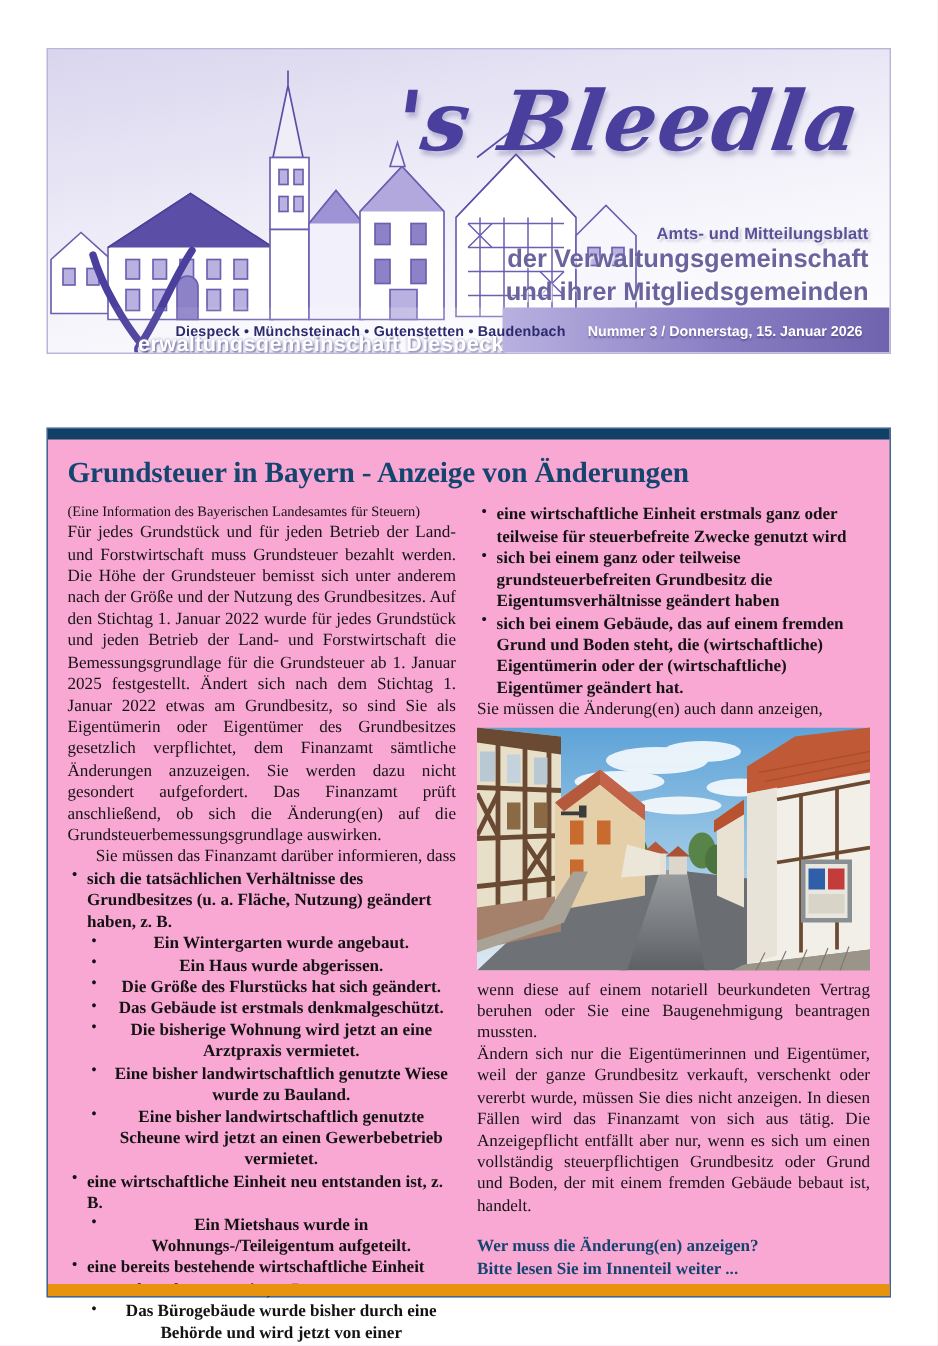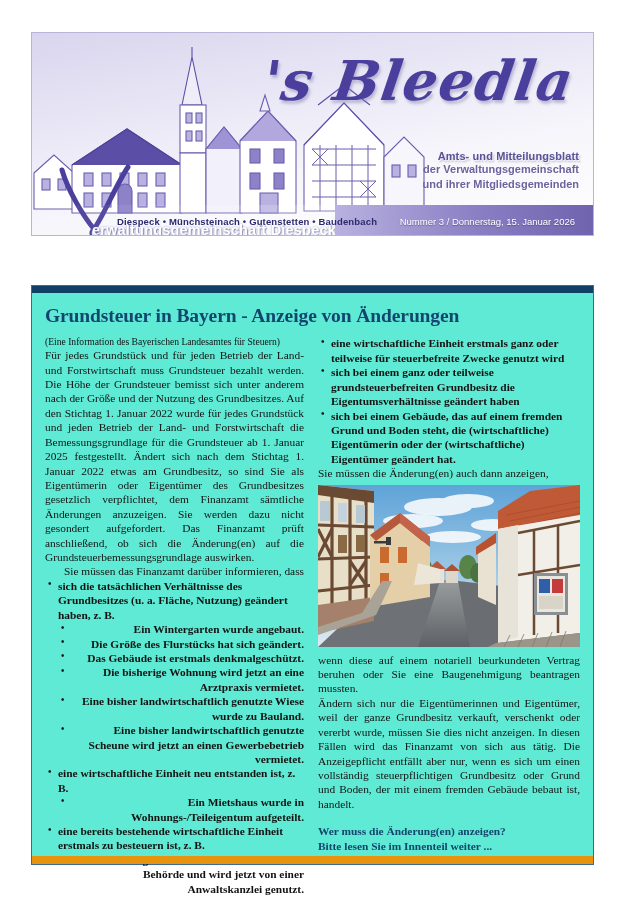--- a/index.html
+++ b/index.html
@@ -84,21 +84,21 @@
   }
   .subtitle-main {
     font-size: 11px;
     font-weight: 700;
     line-height: 1.12;
     color: #5a5296;
     text-shadow: 1px 1px 1px rgba(255,255,255,0.9), 1.5px 1.5px 2px rgba(110,105,160,0.5);
     letter-spacing: 0.1px;
   }
   .subtitle-sub {
-    font-size: 11px;
+    font-size: 17px;
     font-weight: 700;
     line-height: 1.22;
     color: #6a639e;
     text-shadow: 1px 1px 1px rgba(255,255,255,0.85);
     margin-top: 1px;
   }
 
   .vg-name {
     position: absolute;
     left: 60px;
@@ -146,37 +146,37 @@
     letter-spacing: 0.15px;
     white-space: nowrap;
     padding-left: 40px;
   }
   .issue-line {
     position: absolute;
     right: 18px;
     bottom: 8px;
     font-family: "Liberation Sans", sans-serif;
     font-size: 9.5px;
-    font-weight: 400;
+    font-weight: 700;
     color: #ffffff;
     text-shadow: 0 1px 1px rgba(60,55,110,0.55);
     white-space: nowrap;
     text-align: center;
   }
 
   
   .content-box {
     position: absolute;
     left: 31px;
     top: 285px;
     width: 563px;
     height: 580px;
     box-sizing: border-box;
     border: 1px solid #3c6a92;
-    background: #5eead4;
+    background: #f9a8d4;
   }
   .top-rule {
     height: 7px;
     background: #114066;
     width: 100%;
   }
   .bottom-rule {
     position: absolute;
     left: 0;
     bottom: 0;
@@ -249,21 +249,21 @@
   }
   ul.lvl2 {
     list-style: none;
     margin: 0;
     padding: 0;
   }
   ul.lvl2 > li {
     position: relative;
     padding-left: 13px;
     margin: 0;
-    text-align: right;
+    text-align: center;
   }
   ul.lvl2 > li::before {
     content: "\2022";
     position: absolute;
     left: 3px;
     top: -0.5px;
     font-size: 9.5px;
     color: #131313;
   }
 
@@ -386,20 +386,21 @@
         <div class="col">
           <p class="credit">(Eine Information des Bayerischen Landesamtes für Steuern)</p>
           <p>Für jedes Grundstück und für jeden Betrieb der Land- und Forstwirtschaft muss Grundsteuer bezahlt werden. Die Höhe der Grundsteuer bemisst sich unter anderem nach der Größe und der Nutzung des Grundbesitzes. Auf den Stichtag 1. Januar 2022 wurde für jedes Grundstück und jeden Betrieb der Land- und Forstwirtschaft die Bemessungsgrundlage für die Grundsteuer ab 1. Januar 2025 festgestellt. Ändert sich nach dem Stichtag 1. Januar 2022 etwas am Grundbesitz, so sind Sie als Eigentümerin oder Eigentümer des Grundbesitzes gesetzlich verpflichtet, dem Finanzamt sämtliche Änderungen anzuzeigen. Sie werden dazu nicht gesondert aufgefordert. Das Finanzamt prüft anschließend, ob sich die Änderung(en) auf die Grundsteuerbemessungsgrundlage auswirken.</p>
           <p class="ragged">Sie müssen das Finanzamt darüber informieren, dass</p>
 
           <ul class="lvl1">
             <li>
               <span>sich die tatsächlichen Verhältnisse des Grundbesitzes (u. a. Fläche, Nutzung) geändert haben, z. B.</span>
               <ul class="lvl2">
                 <li>Ein Wintergarten wurde angebaut.</li>
+                <li>Ein Haus wurde abgerissen.</li>
                 <li>Die Größe des Flurstücks hat sich geändert.</li>
                 <li>Das Gebäude ist erstmals denkmalgeschützt.</li>
                 <li>Die bisherige Wohnung wird jetzt an eine Arztpraxis vermietet.</li>
                 <li>Eine bisher landwirtschaftlich genutzte Wiese wurde zu Bauland.</li>
                 <li>Eine bisher landwirtschaftlich genutzte Scheune wird jetzt an einen Gewerbebetrieb vermietet.</li>
               </ul>
             </li>
             <li>
               <span>eine wirtschaftliche Einheit neu entstanden ist, z. B.</span>
               <ul class="lvl2">

